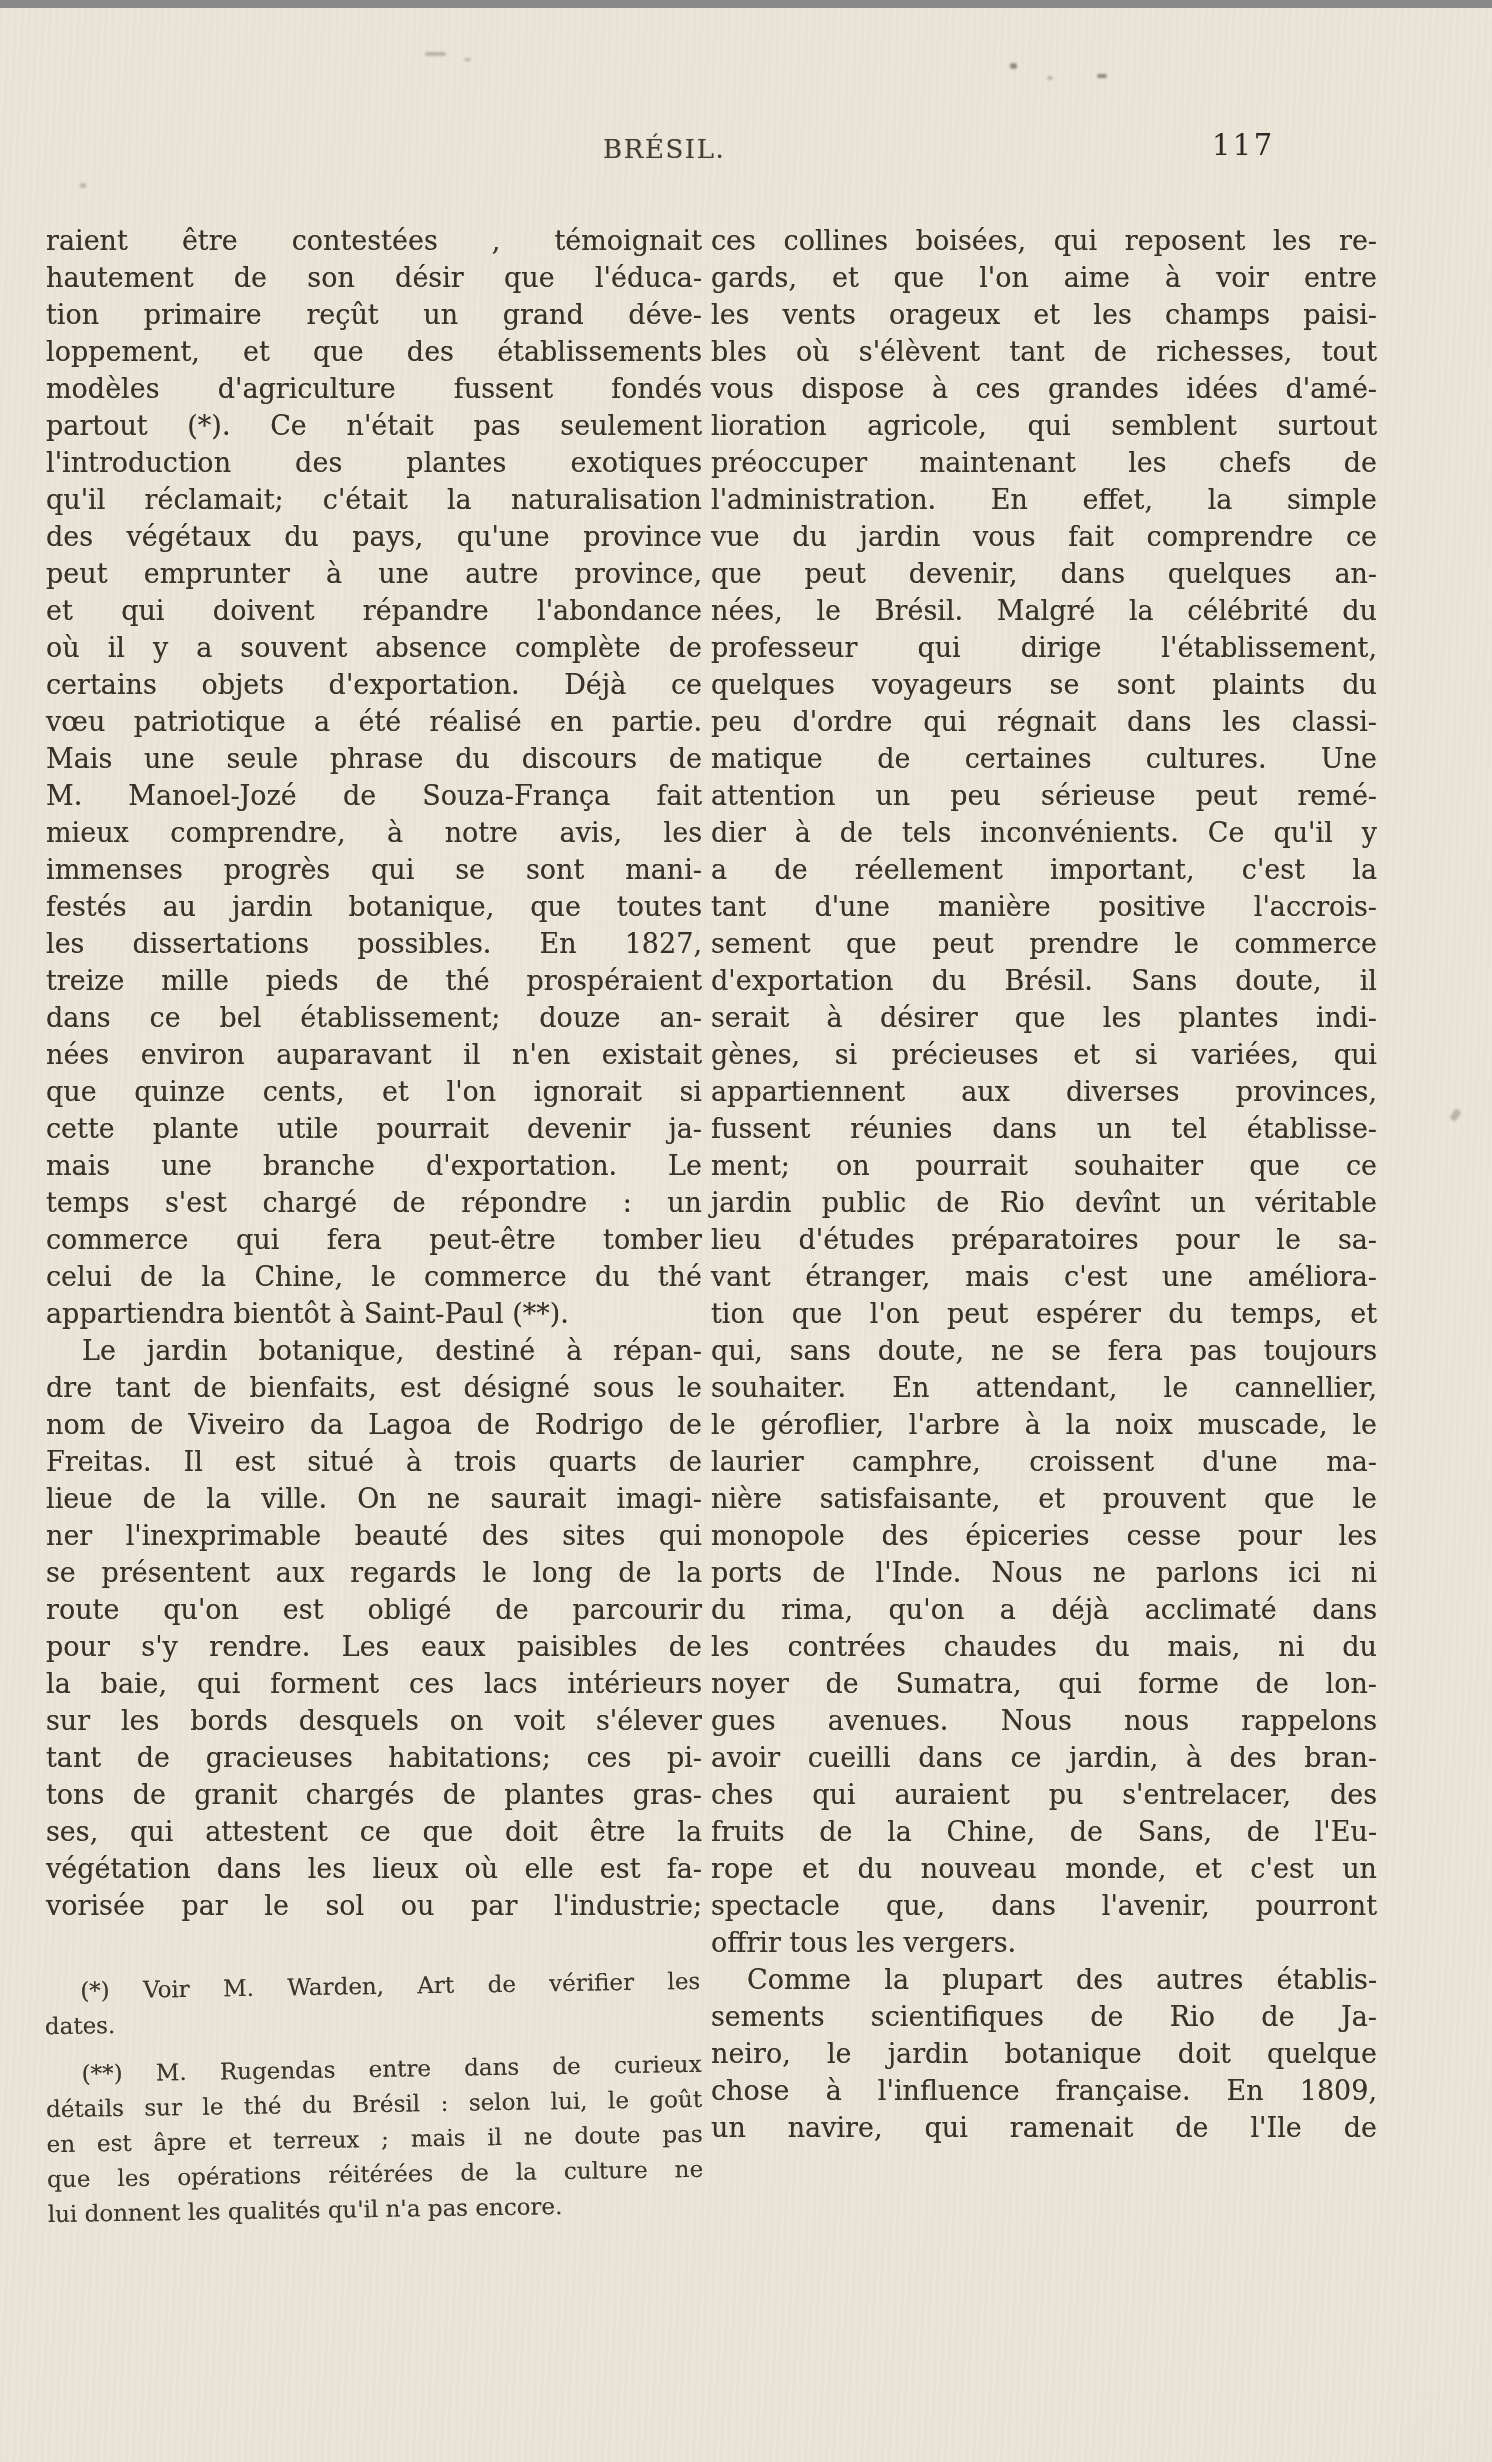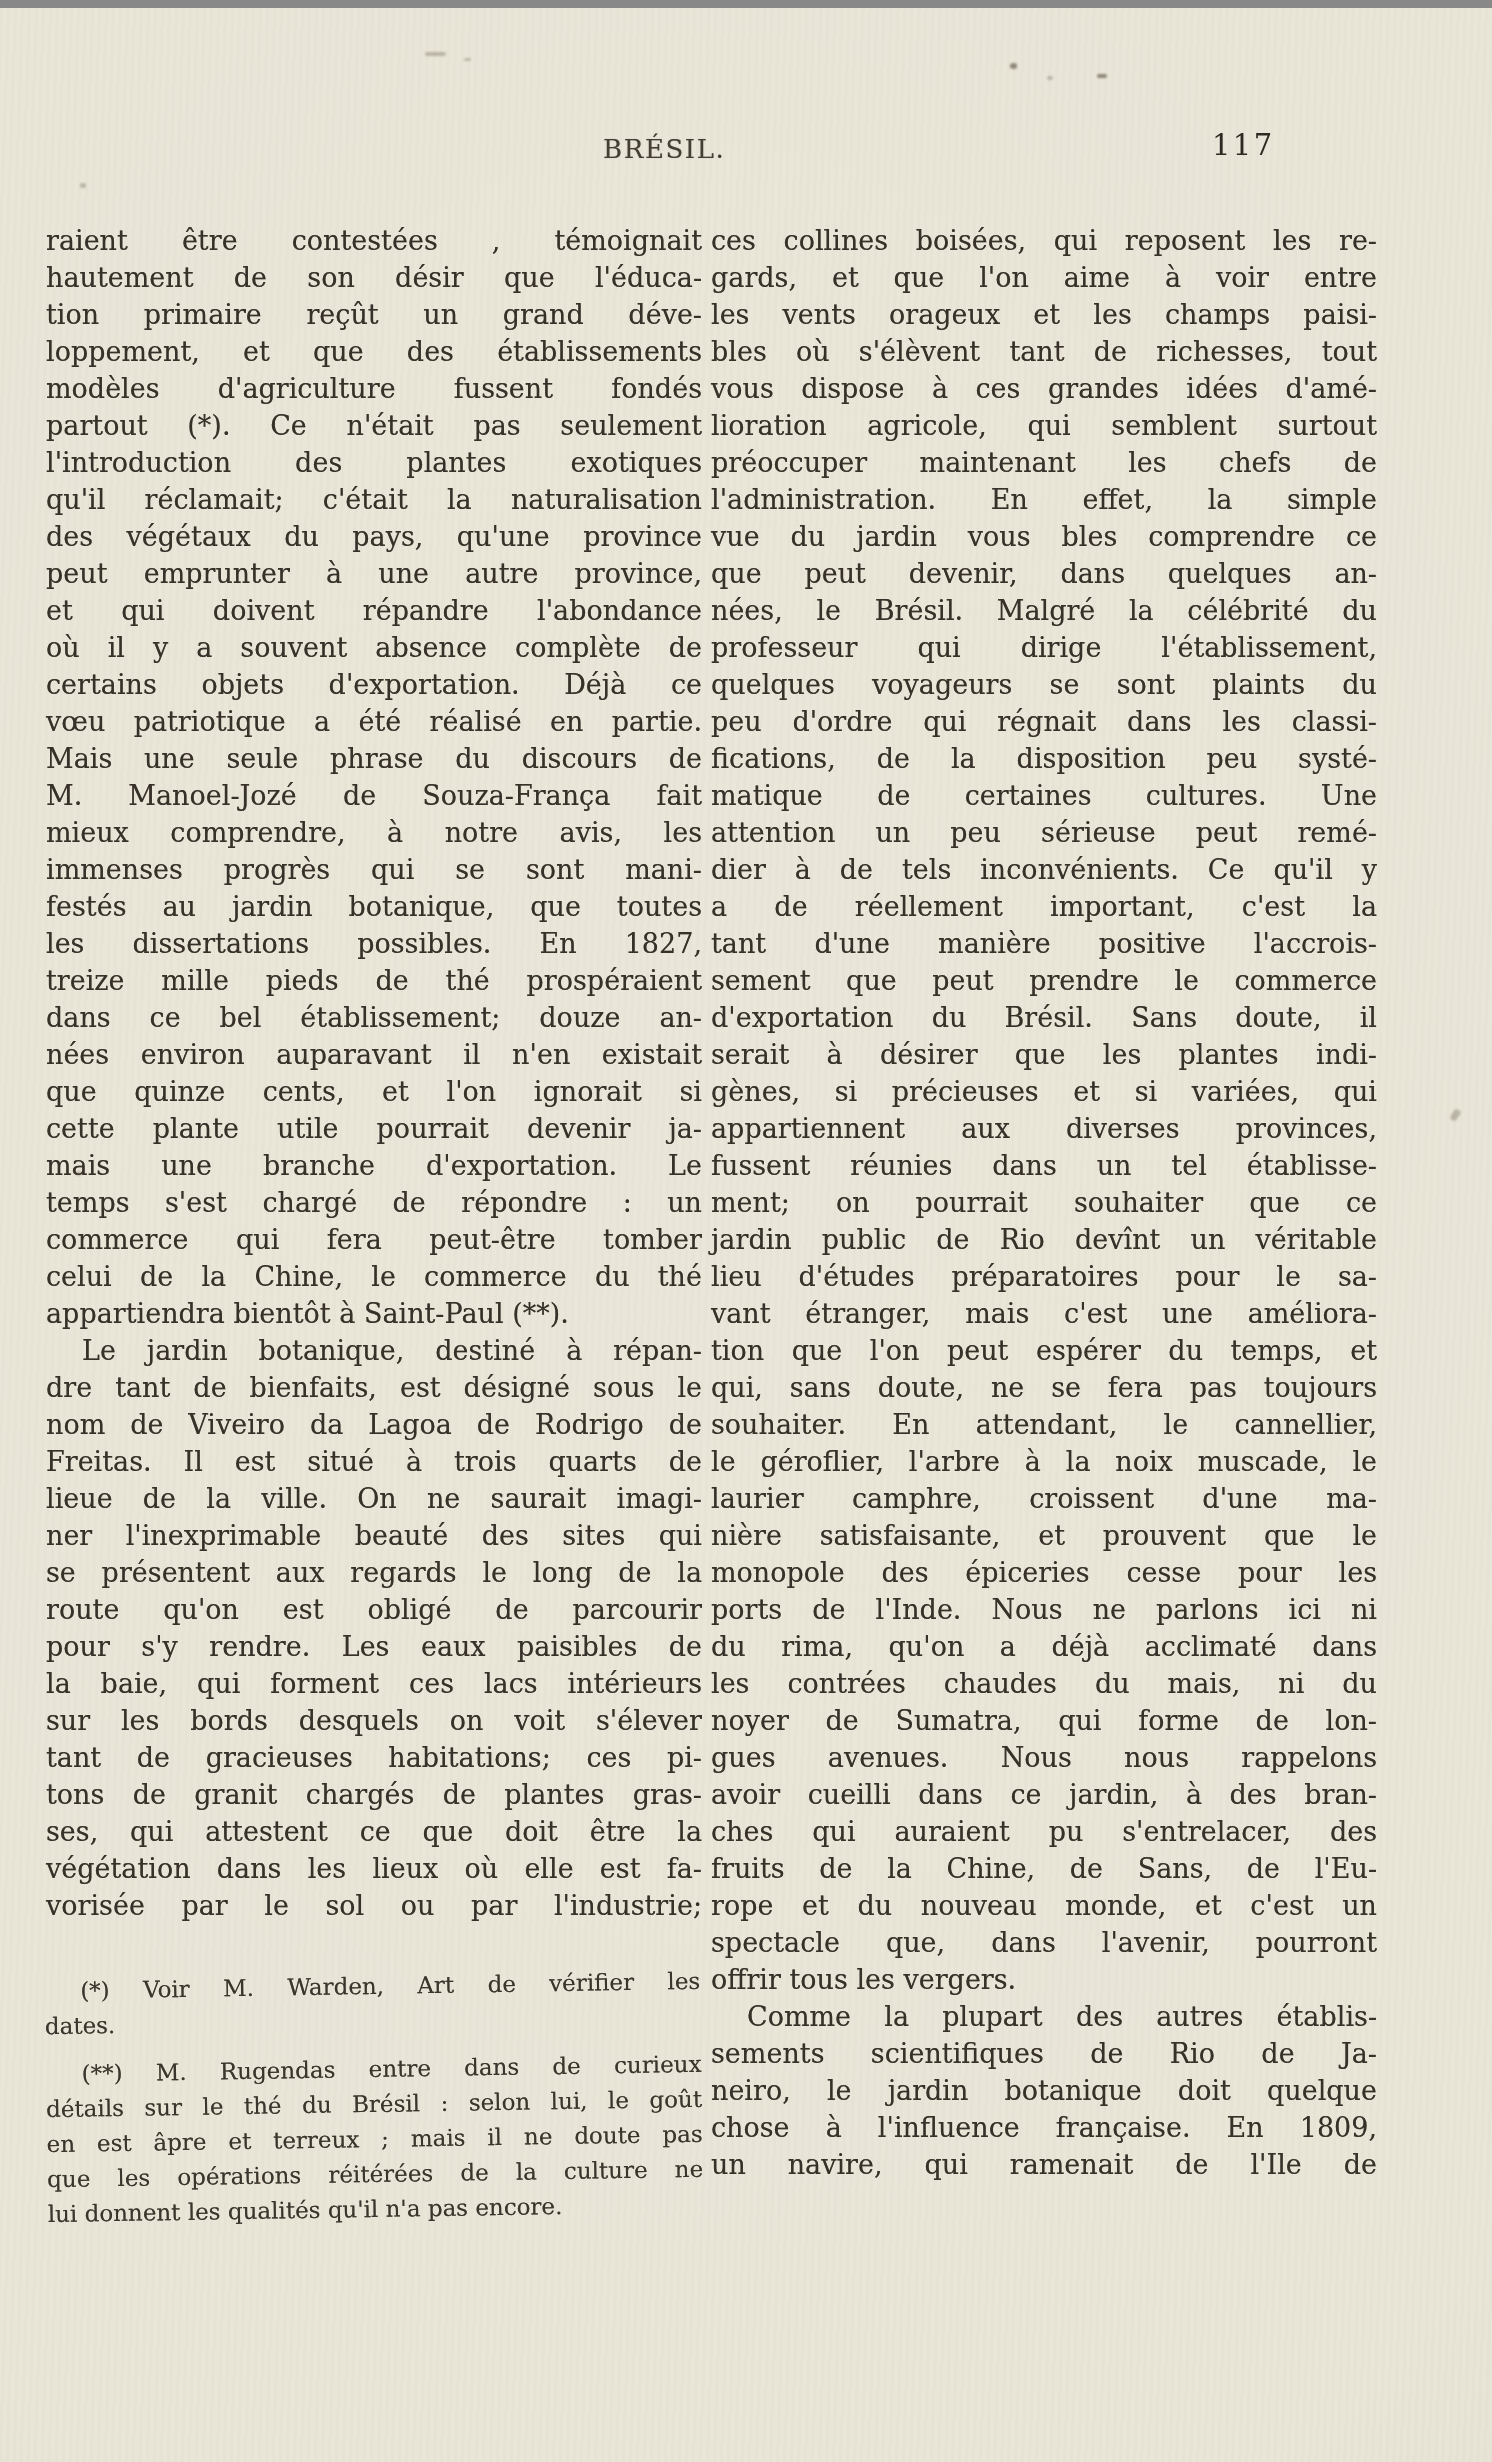--- a/index.html
+++ b/index.html
@@ -126,27 +126,26 @@
     </div>
   <div class="col col-right">
       <div class="line">ces collines boisées, qui reposent les re-</div>
       <div class="line">gards, et que l'on aime à voir entre</div>
       <div class="line">les vents orageux et les champs paisi-</div>
       <div class="line">bles où s'élèvent tant de richesses, tout</div>
       <div class="line">vous dispose à ces grandes idées d'amé-</div>
       <div class="line">lioration agricole, qui semblent surtout</div>
       <div class="line">préoccuper maintenant les chefs de</div>
       <div class="line">l'administration. En effet, la simple</div>
-      <div class="line">vue du jardin vous bles comprendre ce</div>
+      <div class="line">vue du jardin vous fait comprendre ce</div>
       <div class="line">que peut devenir, dans quelques an-</div>
       <div class="line">nées, le Brésil. Malgré la célébrité du</div>
       <div class="line">professeur qui dirige l'établissement,</div>
       <div class="line">quelques voyageurs se sont plaints du</div>
       <div class="line">peu d'ordre qui régnait dans les classi-</div>
-      <div class="line">fications, de la disposition peu systé-</div>
       <div class="line">matique de certaines cultures. Une</div>
       <div class="line">attention un peu sérieuse peut remé-</div>
       <div class="line">dier à de tels inconvénients. Ce qu'il y</div>
       <div class="line">a de réellement important, c'est la</div>
       <div class="line">tant d'une manière positive l'accrois-</div>
       <div class="line">sement que peut prendre le commerce</div>
       <div class="line">d'exportation du Brésil. Sans doute, il</div>
       <div class="line">serait à désirer que les plantes indi-</div>
       <div class="line">gènes, si précieuses et si variées, qui</div>
       <div class="line">appartiennent aux diverses provinces,</div>

